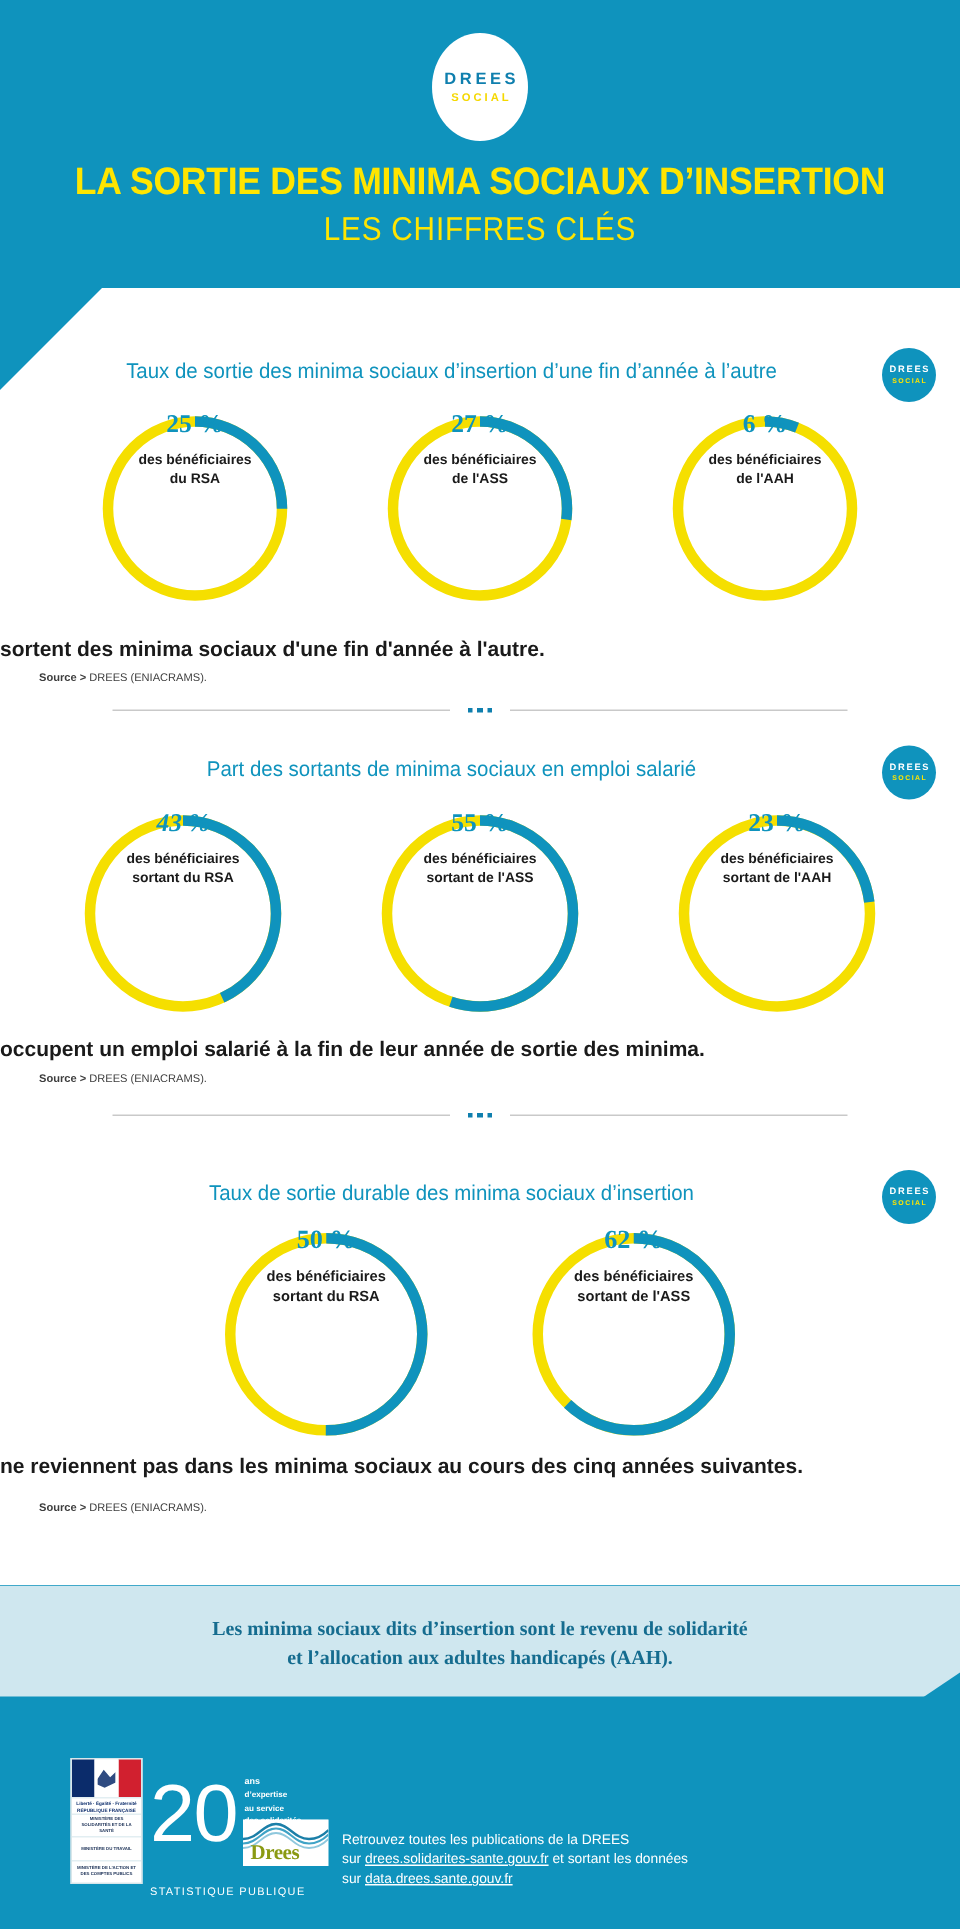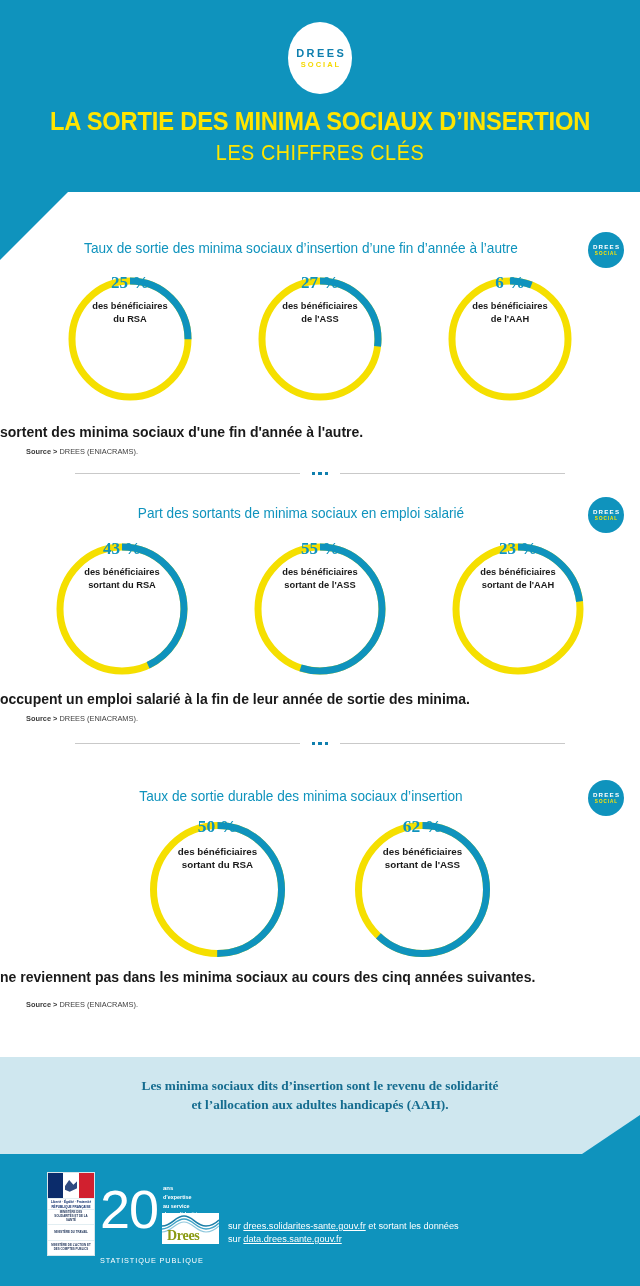--- a/index.html
+++ b/index.html
@@ -220,21 +220,21 @@
     height: 3.2px;
     background: #0f7fae;
   }
 
   
   .band {
     position: absolute;
     left: 0;
     top: 1057px;
     width: 640px;
-    height: 97px;
+    height: 74px;
     background: #cfe7ef;
     clip-path: polygon(0 0, 640px 0, 640px 58px, 582px 97px, 0 97px);
   }
   .band-text {
     position: absolute;
     left: 0;
     top: 20px;
     width: 640px;
     text-align: center;
     font-family: "Liberation Serif", serif;
@@ -480,21 +480,21 @@
       <div class="b-drees">DREES</div>
       <div class="b-social">SOCIAL</div>
     </div>
     <div class="donut-row" id="row-1" style="top:60px; gap:60px;">
         <div class="donut" style="width: 138px; height: 138px;">
           <svg width="138" height="138">
             <circle cx="69" cy="69" r="62" fill="none" stroke="#f5df00" stroke-width="7"></circle>
             <circle cx="69" cy="69" r="62" fill="none" stroke="#0f93bd" stroke-width="7" stroke-dasharray="167.50972028940777 222.04776875572657" transform="rotate(-90 69 69)"></circle>
           </svg>
           <div class="donut-inner">
-            <div class="donut-pct" style="font-size: 17px;">43 %</div>
+            <div class="donut-pct" style="font-size: 17px; font-style: italic;">43 %</div>
             <div class="donut-label" style="font-size: 9.3px;">
               <div>des bénéficiaires</div>
               <div>sortant du RSA</div>
             </div>
           </div>
         </div>
         <div class="donut" style="width: 138px; height: 138px;">
           <svg width="138" height="138">
             <circle cx="69" cy="69" r="62" fill="none" stroke="#f5df00" stroke-width="7"></circle>
             <circle cx="69" cy="69" r="62" fill="none" stroke="#0f93bd" stroke-width="7" stroke-dasharray="214.2566189748239 175.30087007031042" transform="rotate(-90 69 69)"></circle>
@@ -618,17 +618,18 @@
         <path d="M0,16 C10,16 13,6 22,6 C31,6 34,16 44,16 C50,16 54,13 57,10" fill="none" stroke="#3fa3c6" stroke-width="1.4"></path>
         <path d="M0,19 C10,19 13,9 22,9 C31,9 34,19 44,19 C50,19 54,16 57,13" fill="none" stroke="#8fc8dd" stroke-width="1.2"></path>
       </svg>
       <div class="dtx">Drees</div>
     </div>
   </div>
   <div class="stat-pub">STATISTIQUE PUBLIQUE</div>
 
 
   <div class="foot-links">
+    <div>Retrouvez toutes les publications de la DREES</div>
     <div><span>sur </span><u>drees.solidarites-sante.gouv.fr</u><span> et sortant les données</span></div>
     <div><span>sur </span><u>data.drees.sante.gouv.fr</u></div>
   </div>
 
 </div>
 
 </body></html>

